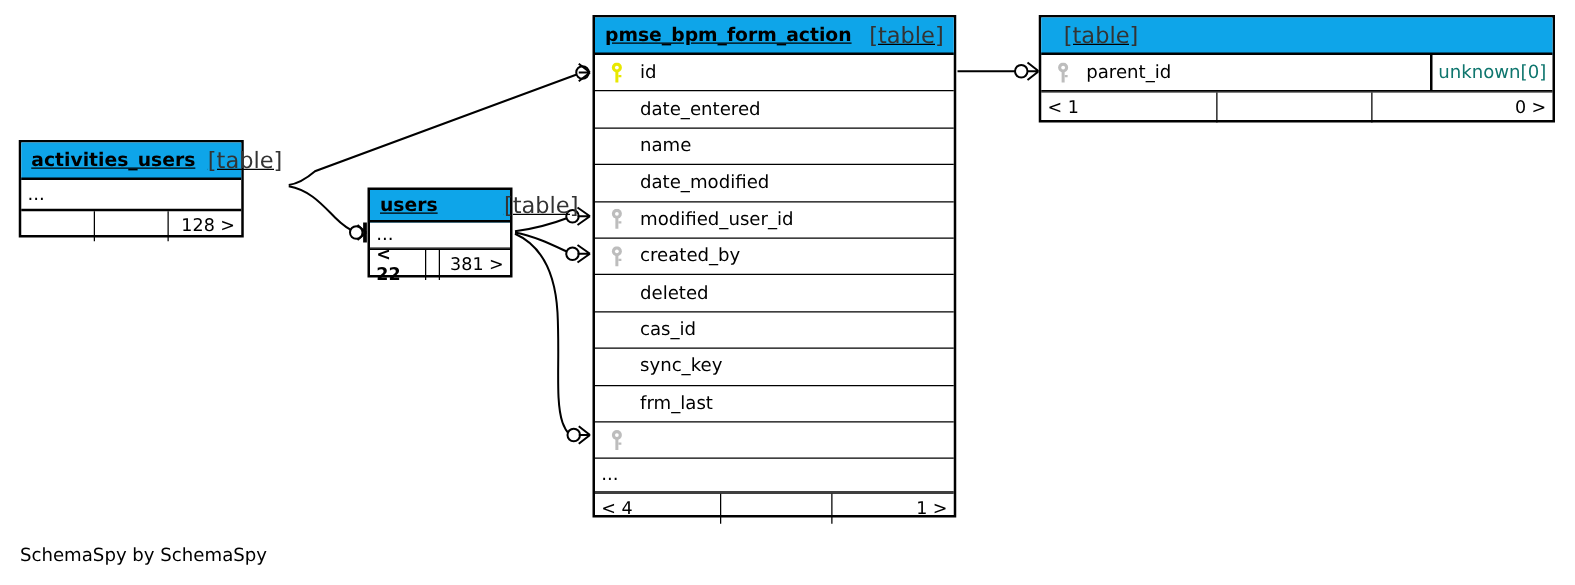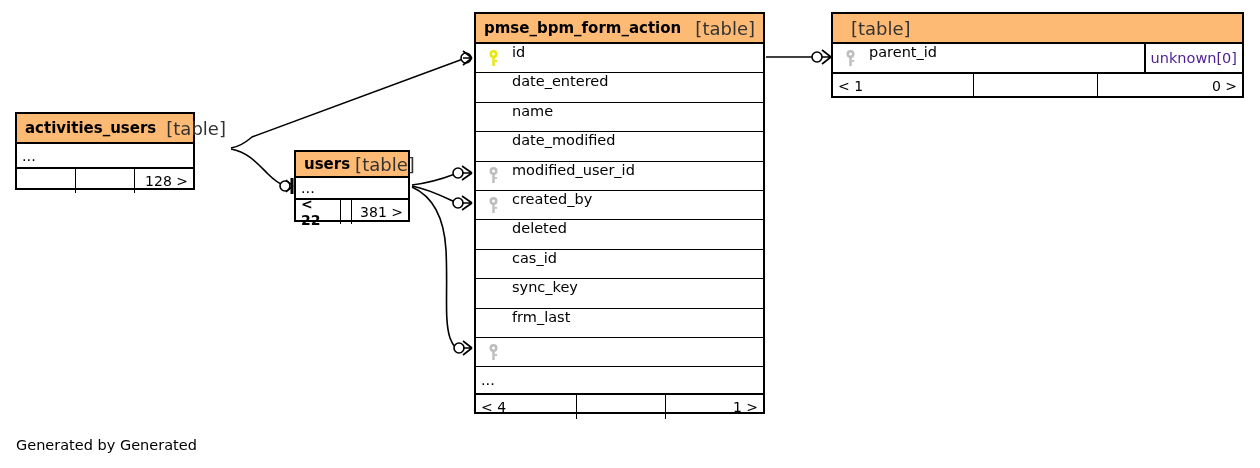--- a/index.html
+++ b/index.html
@@ -30,43 +30,45 @@
     pointer-events: none;
   }
   .table-box {
     position: absolute;
     border: 2px solid #000000;
     background: #ffffff;
     box-sizing: border-box;
     z-index: 5;
   }
   .tbl-header {
-    background: #fdba74;
+    background: #0ea5e9;
     border-bottom: 2px solid #000000;
     box-sizing: border-box;
     display: flex;
     align-items: center;
     justify-content: space-between;
     padding: 0 8px;
     height: 30px;
+    text-decoration: underline;
   }
   .tbl-name {
     font-weight: bold;
     font-size: 15px;
     color: #000000;
     white-space: nowrap;
   }
   .tbl-tag {
     font-size: 18px;
     color: #333333;
     white-space: nowrap;
     padding-left: 10px;
   }
   .row {
     display: flex;
+    align-items: center;
     height: 29.4px;
     border-bottom: 1px solid #000000;
     box-sizing: border-box;
     position: relative;
   }
   .row:last-child {
     border-bottom: none;
   }
   .key-cell {
     width: 34px;
@@ -77,21 +79,21 @@
   }
   .col-name {
     font-size: 14.5px;
     color: #000000;
     white-space: nowrap;
     flex: 1 1 auto;
     padding-left: 2px;
   }
   .col-type {
     font-size: 14.5px;
-    color: #4c1d95;
+    color: #0f766e;
     white-space: nowrap;
     border-left: 2px solid #000000;
     height: 100%;
     display: flex;
     align-items: center;
     padding: 0 5px;
     box-sizing: border-box;
   }
   .ellipsis-row {
     display: flex;
@@ -315,29 +317,29 @@
     <div class="ellipsis-row" style="height:24px;">...</div>
 
     <div class="footer-row">
       <div class="footer-cell fc-left" style="width:58px;"></div>
       <div class="footer-cell fc-mid" style="width:60px;"></div>
       <div class="footer-cell fc-right" style="flex:1;">128 &gt;</div>
     </div>
   </div>
 
   <div class="table-box" style="left:294px; top:150px; width:116px; height:72px;">
-    <div class="tbl-header" style="height:26px;">
+    <div class="tbl-header" style="height:26px;gap:48px;">
       <span class="tbl-name">users</span>
       <span class="tbl-tag" style="padding-left:5px;">[table]</span>
     </div>
 
     <div class="ellipsis-row" style="height:21px;">...</div>
 
     <div class="footer-row">
       <div class="footer-cell fc-left" style="width:44px;font-weight:bold;">&lt; 22</div>
       <div class="footer-cell fc-mid" style="width:12px;"></div>
       <div class="footer-cell fc-right" style="flex:1;">381 &gt;</div>
     </div>
   </div>
 
-  <div class="credit">Generated by Generated</div>
+  <div class="credit">SchemaSpy by SchemaSpy</div>
 
 </div>
 
 </body></html>

